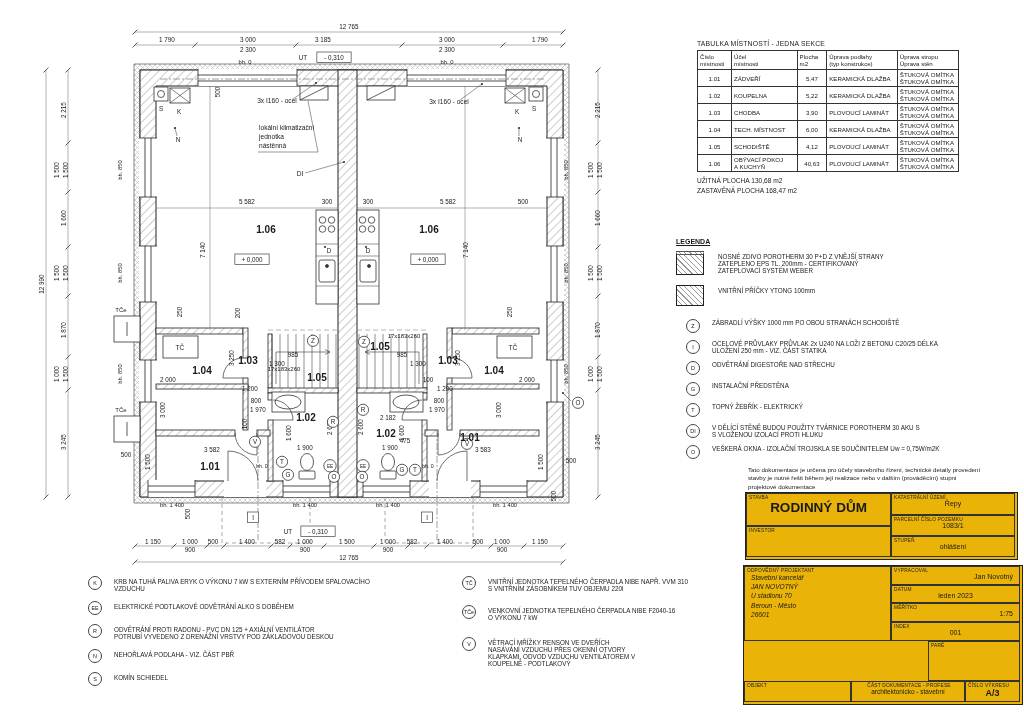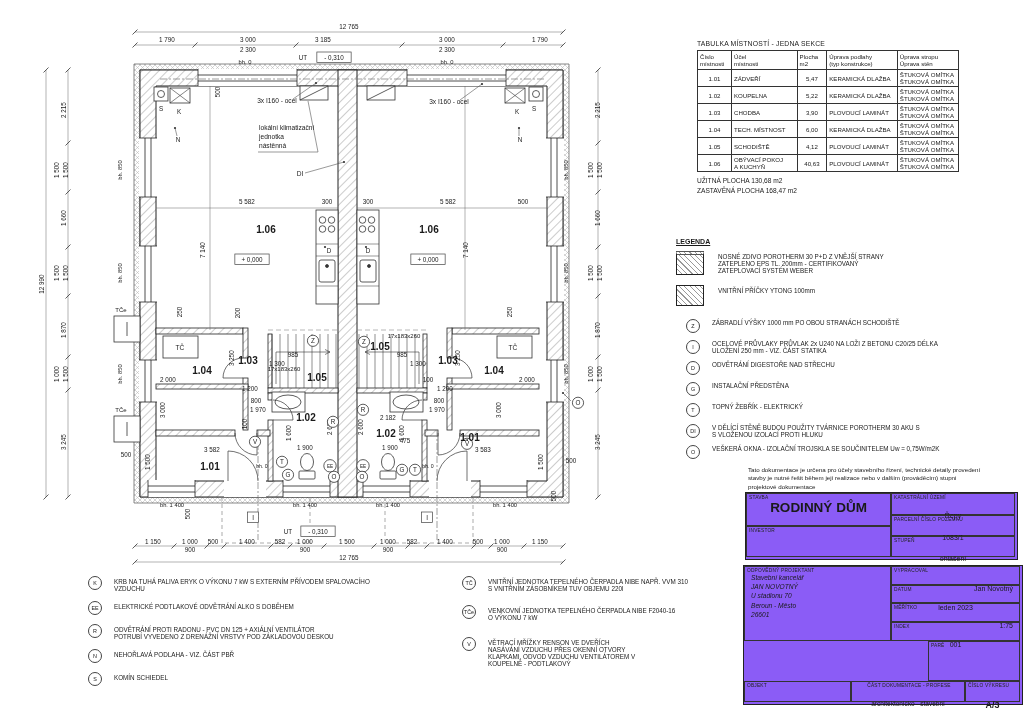--- a/index.html
+++ b/index.html
@@ -26,24 +26,24 @@
   .leg-item{display:flex;align-items:flex-start;margin-bottom:7px;margin-left:10px;}
   .circ-sym{flex:0 0 auto;width:12px;height:12px;border:1px solid #444;border-radius:50%;font-size:5.4px;line-height:12px;text-align:center;margin-right:12px;background:#fff;}
   .leg-text{padding-top:2px;}
   
   .note-item{display:flex;align-items:flex-start;margin-bottom:9px;}
   .note-text{font-size:6.3px;padding-top:2px;}
   #notes-left{left:88px;top:576px;width:370px;}
   #notes-mid{left:462px;top:576px;width:230px;}
   
   #disclaimer{left:748px;top:466px;width:272px;font-size:6.2px;line-height:1.35;}
-  .tb{border:1.4px solid #222;position:absolute;background:#8b5cf6;}
+  .tb{border:1.4px solid #222;position:absolute;background:#eab308;}
   .cell{position:absolute;box-sizing:border-box;border:0.6px solid #333;}
   .lbl{font-size:4.8px;color:#222;padding:1px 0 0 2px;letter-spacing:.2px;}
-  .val{font-size:7px;text-align:center;margin-top:12px;}
+  .val{font-size:7px;text-align:center;}
   .big{font-size:13.5px;font-weight:bold;text-align:center;}
   .ital{font-style:italic;font-size:6.6px;line-height:1.4;padding-left:6px;}
 </style>
 </head>
 <body>
 
 <svg class="abs" style="left:0;top:0" width="695" height="580" viewBox="0 0 695 580">
   <defs>
     <pattern id="ph" width="6" height="6" patternUnits="userSpaceOnUse" patternTransform="rotate(45)">
       <rect width="6" height="6" fill="#fff"></rect>

